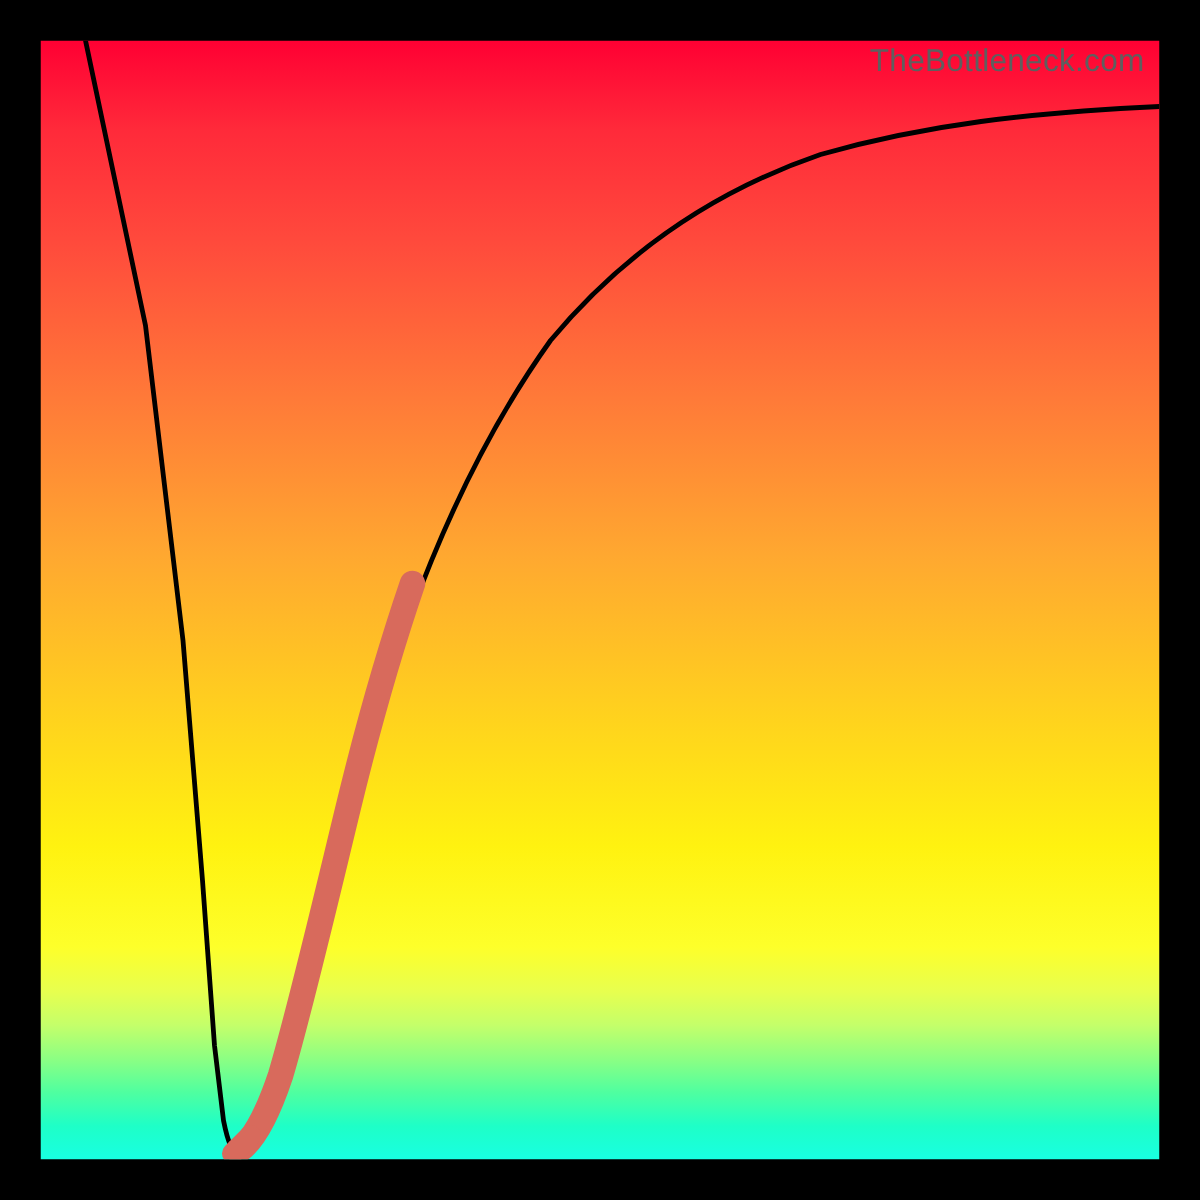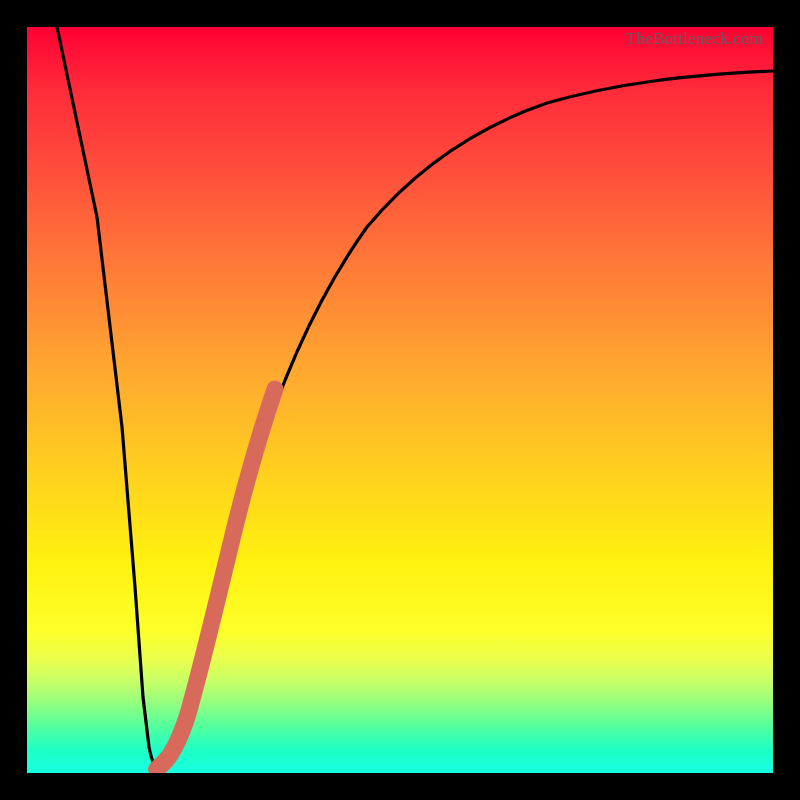--- a/index.html
+++ b/index.html
@@ -46,25 +46,24 @@
       #4fffa0 94%,
       #1effc7 97%,
       #18ffe2 100%
     );
   }
   .watermark {
     position: absolute;
     top: 2px;
     right: 10px;
     color: #5f5f5f;
-    font-size: 17px;
+    font-size: 21px;
     font-weight: 500;
     letter-spacing: 0.2px;
     user-select: none;
-    font-family: Liberation Serif, serif;
   }
   svg.curve {
     position: absolute;
     inset: 0;
   }
 </style>
 </head>
 <body>
 
 <div class="frame">

